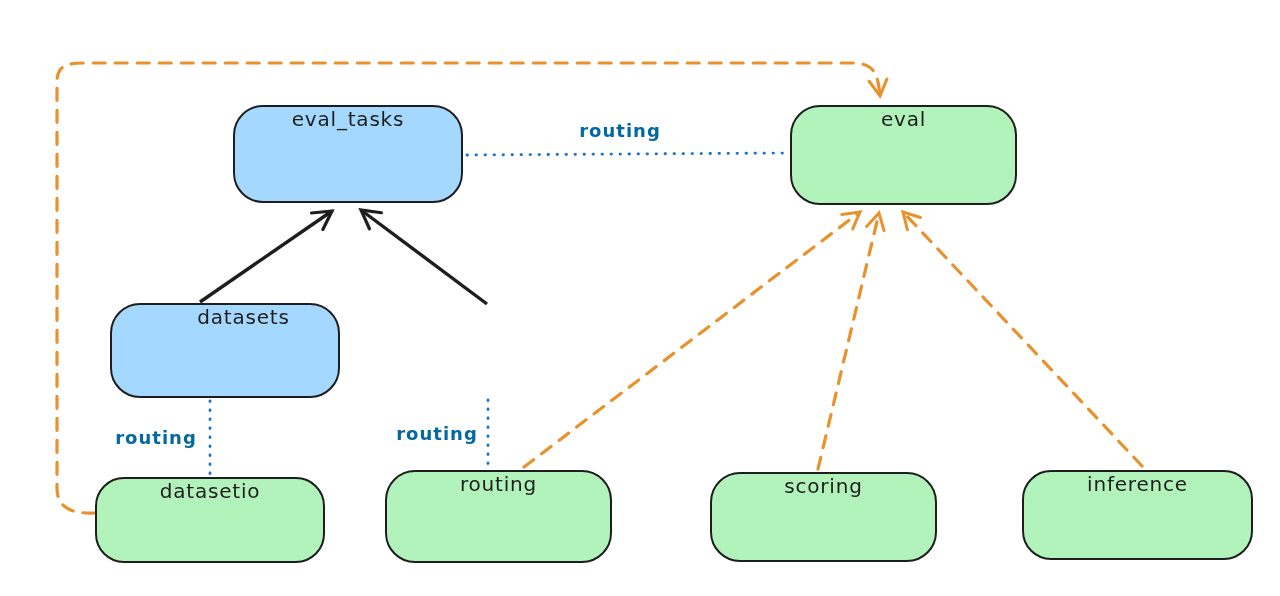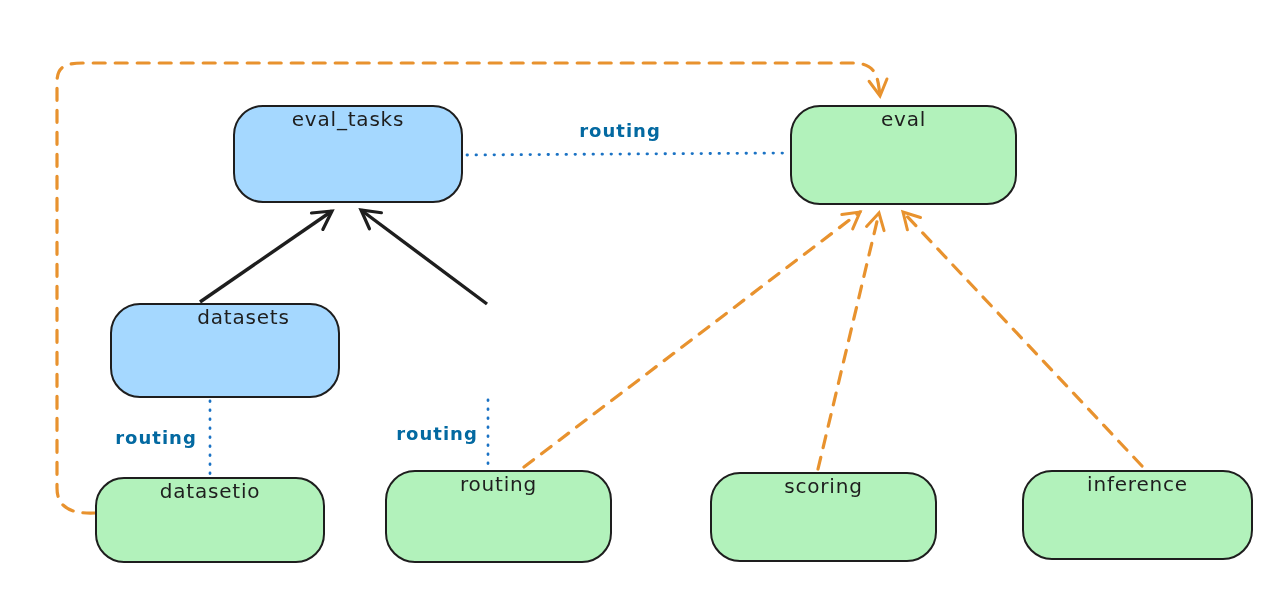--- a/index.html
+++ b/index.html
@@ -43,21 +43,21 @@
   }
 
   
   #n-eval-tasks        { left: 233px; top: 105px; width: 230px; height: 98px; }
   #n-eval              { left: 790px; top: 105px; width: 227px; height: 100px; }
   #n-datasets          { left: 110px;  top: 303px; width: 230px; height: 95px; padding-left: 37px; }
   #n-scoring-functions { left: 380px; top: 303px; width: 230px; height: 95px; }
   #n-datasetio         { left: 95px;  top: 477px; width: 230px; height: 86px; border-radius: 29px; }
   #n-scoring           { left: 385px; top: 470px; width: 227px; height: 93px; }
   #n-agents            { left: 710px; top: 472px; width: 227px; height: 90px; }
-  #n-inference         { left: 1022px; top: 470px; width: 231px; height: 90px; }
+  #n-inference         { left: 1022px; top: 470px; width: 231px; height: 90px; border-radius: 29px; }
 
   #lbl-routing-top    { left: 620px; top: 130px; }
   #lbl-routing-left   { left: 156px; top: 437px; }
   #lbl-routing-middle { left: 437px; top: 433px; }
 </style>
 </head>
 <body>
 
 <div id="canvas">
 

